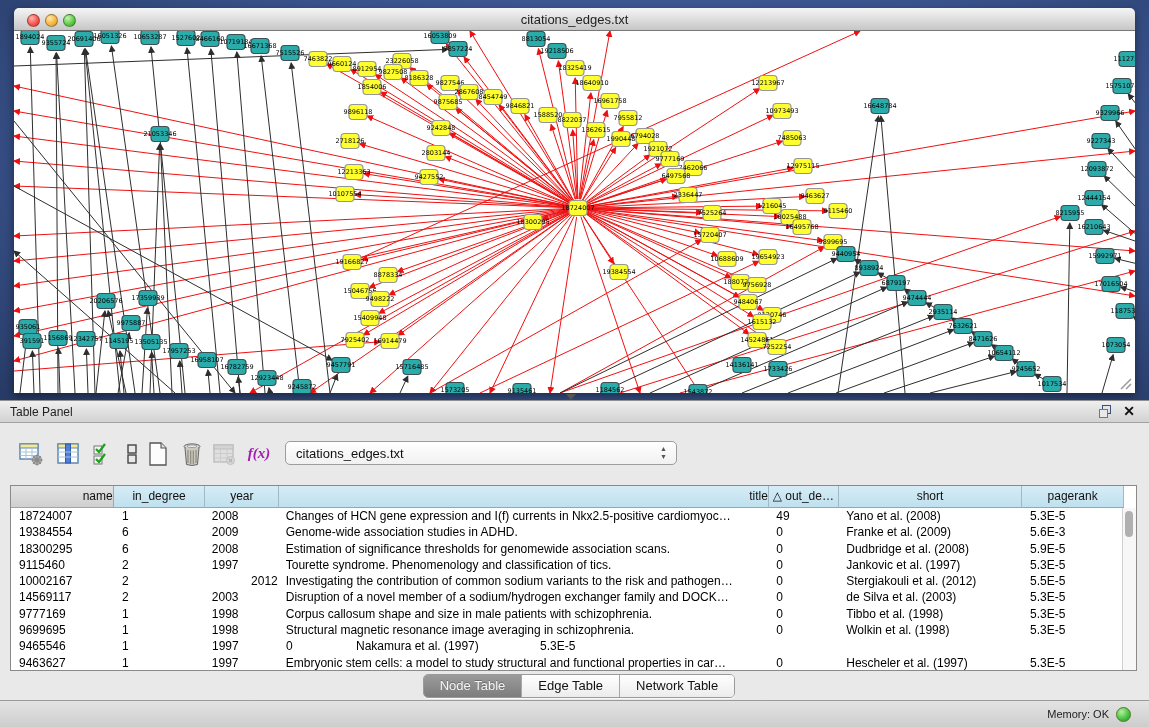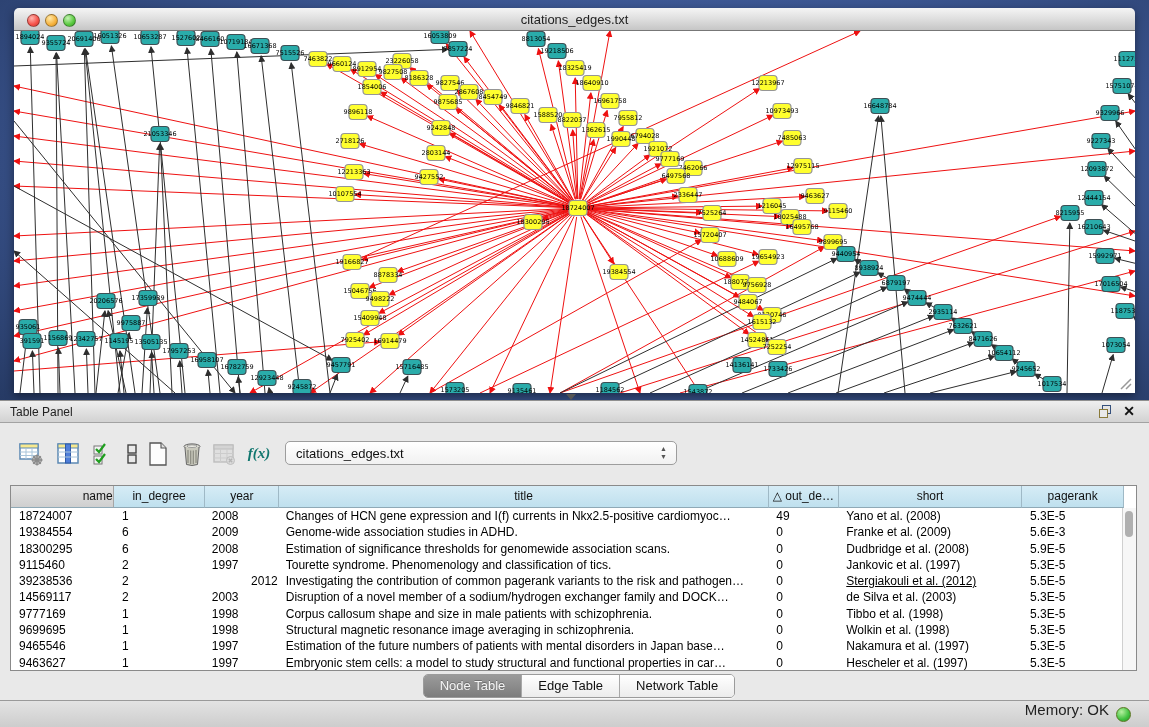--- a/index.html
+++ b/index.html
@@ -52,21 +52,21 @@
     background:linear-gradient(180deg,#efefef,#d2d2d2);
     border-bottom:1px solid #a2a2a2;
   }
   .panel-title{position:absolute;left:10px;top:4px;font-size:12px;color:#222;}
   .float-btn{position:absolute;right:36px;top:3px;width:16px;height:16px;cursor:default;}
   .close-btn{position:absolute;right:12px;top:2px;width:16px;height:16px;font-size:14px;font-weight:bold;color:#111;text-align:center;line-height:16px;}
   
   .toolbar{position:absolute;left:0;top:30px;width:100%;height:46px;}
   .tbtn{position:absolute;top:8px;width:30px;height:30px;}
   .tbtn svg{display:block;margin:2px auto;}
-  .fx{font-family:"Liberation Serif",serif;font-style:italic;font-weight:bold;font-size:15px;color:#0f766e;line-height:28px;text-align:center;}
+  .fx{font-family:"Liberation Serif",serif;font-style:italic;font-weight:bold;font-size:15px;color:#a21caf;line-height:28px;text-align:center;}
   .combo{
     position:absolute;left:285px;top:10px;width:392px;height:24px;
     background:linear-gradient(180deg,#ffffff,#f1f1f1);
     border:1px solid #9d9d9d;border-radius:5px;
     font-size:13px;color:#111;line-height:23px;padding-left:10px;box-sizing:border-box;
   }
   .combo .stepper{
     position:absolute;right:7px;top:3px;width:11px;height:17px;
     color:#555;font-size:7px;line-height:8px;text-align:center;
   }
@@ -110,21 +110,21 @@
   .seg.sel{
     background:linear-gradient(180deg,#9b9b9b,#7d7d7d);
     color:#f4f4f4;text-shadow:0 -1px 0 rgba(0,0,0,.25);
   }
   
   .statusbar{
     position:absolute;left:0;top:700px;width:1149px;height:27px;
     background:linear-gradient(180deg,#e3e3e3,#cccccc);
     border-top:1px solid #9a9a9a;
   }
-  .mem-label{position:absolute;right:40px;top:0;font-size:15px;color:#222;}
+  .mem-label{position:absolute;right:40px;top:7px;font-size:11px;color:#222;}
   .mem-dot{
     position:absolute;right:18px;top:6px;width:13px;height:13px;border-radius:50%;
     background:radial-gradient(circle at 35% 30%,#b7f0a0,#46c midpoint,#2eaf2e);
     background:radial-gradient(circle at 35% 30%,#b7f0a0,#3fc13f 60%,#2a8f2a);
     border:1px solid #57771f;
   }
 </style>
 </head>
 <body>
 
@@ -892,21 +892,21 @@
       <span>citations_edges.txt</span>
       <span class="stepper">▲<br>▼</span>
     </div>
   </div>
 
   <div class="grid">
     <div class="grid-header" id="grid-header">
         <div class="th first" style="width: 103px; text-align: right;">name</div>
         <div class="th" style="width: 92px;">in_degree</div>
         <div class="th" style="width: 74px;">year</div>
-        <div class="th" style="width: 491px;">title</div>
+        <div class="th" style="width: 491px; text-align: right;">title</div>
         <div class="th" style="width: 70px;">△ out_de…</div>
         <div class="th" style="width: 184px;">short</div>
         <div class="th" style="width: 102px;">pagerank</div>
       </div>
     <div class="grid-body" id="grid-body">
         <div class="tr">
           <div class="td" style="width: 103px;">18724007</div>
           <div class="td" style="width: 90px;">1</div>
           <div class="td" style="width: 74px;">2008</div>
           <div class="td" style="width: 491px;">Changes of HCN gene expression and I(f) currents in Nkx2.5-positive cardiomyoc…</div>
@@ -935,26 +935,26 @@
         <div class="tr">
           <div class="td" style="width: 103px;">9115460</div>
           <div class="td" style="width: 90px;">2</div>
           <div class="td" style="width: 74px;">1997</div>
           <div class="td" style="width: 491px;">Tourette syndrome. Phenomenology and classification of tics.</div>
           <div class="td" style="width: 70px;">0</div>
           <div class="td" style="width: 184px;">Jankovic et al. (1997)</div>
           <div class="td" style="width: 102px;">5.3E-5</div>
         </div>
         <div class="tr">
-          <div class="td" style="width: 103px;">39238536</div>
+          <div class="td" style="width: 103px;">10002167</div>
           <div class="td" style="width: 90px;">2</div>
           <div class="td" style="width: 74px; text-align: right;">2012</div>
-          <div class="td" style="width: 491px;">Investigating the contribution of common pagerank variants to the risk and pathogen…</div>
+          <div class="td" style="width: 491px;">Investigating the contribution of common sodium variants to the risk and pathogen…</div>
           <div class="td" style="width: 70px;">0</div>
-          <div class="td" style="width: 184px; text-decoration: underline;">Stergiakouli et al. (2012)</div>
+          <div class="td" style="width: 184px;">Stergiakouli et al. (2012)</div>
           <div class="td" style="width: 102px;">5.5E-5</div>
         </div>
         <div class="tr">
           <div class="td" style="width: 103px;">14569117</div>
           <div class="td" style="width: 90px;">2</div>
           <div class="td" style="width: 74px;">2003</div>
           <div class="td" style="width: 491px;">Disruption of a novel member of a sodium/hydrogen exchanger family and DOCK…</div>
           <div class="td" style="width: 70px;">0</div>
           <div class="td" style="width: 184px;">de Silva et al. (2003)</div>
           <div class="td" style="width: 102px;">5.3E-5</div>
@@ -974,21 +974,20 @@
           <div class="td" style="width: 74px;">1998</div>
           <div class="td" style="width: 491px;">Structural magnetic resonance image averaging in schizophrenia.</div>
           <div class="td" style="width: 70px;">0</div>
           <div class="td" style="width: 184px;">Wolkin et al. (1998)</div>
           <div class="td" style="width: 102px;">5.3E-5</div>
         </div>
         <div class="tr">
           <div class="td" style="width: 103px;">9465546</div>
           <div class="td" style="width: 90px;">1</div>
           <div class="td" style="width: 74px;">1997</div>
-          <div class="td" style="width: 491px;">Estimation of the future numbers of patients with mental disorders in Japan base…</div>
           <div class="td" style="width: 70px;">0</div>
           <div class="td" style="width: 184px;">Nakamura et al. (1997)</div>
           <div class="td" style="width: 102px;">5.3E-5</div>
         </div>
         <div class="tr">
           <div class="td" style="width: 103px;">9463627</div>
           <div class="td" style="width: 90px;">1</div>
           <div class="td" style="width: 74px;">1997</div>
           <div class="td" style="width: 491px;">Embryonic stem cells: a model to study structural and functional properties in car…</div>
           <div class="td" style="width: 70px;">0</div>

